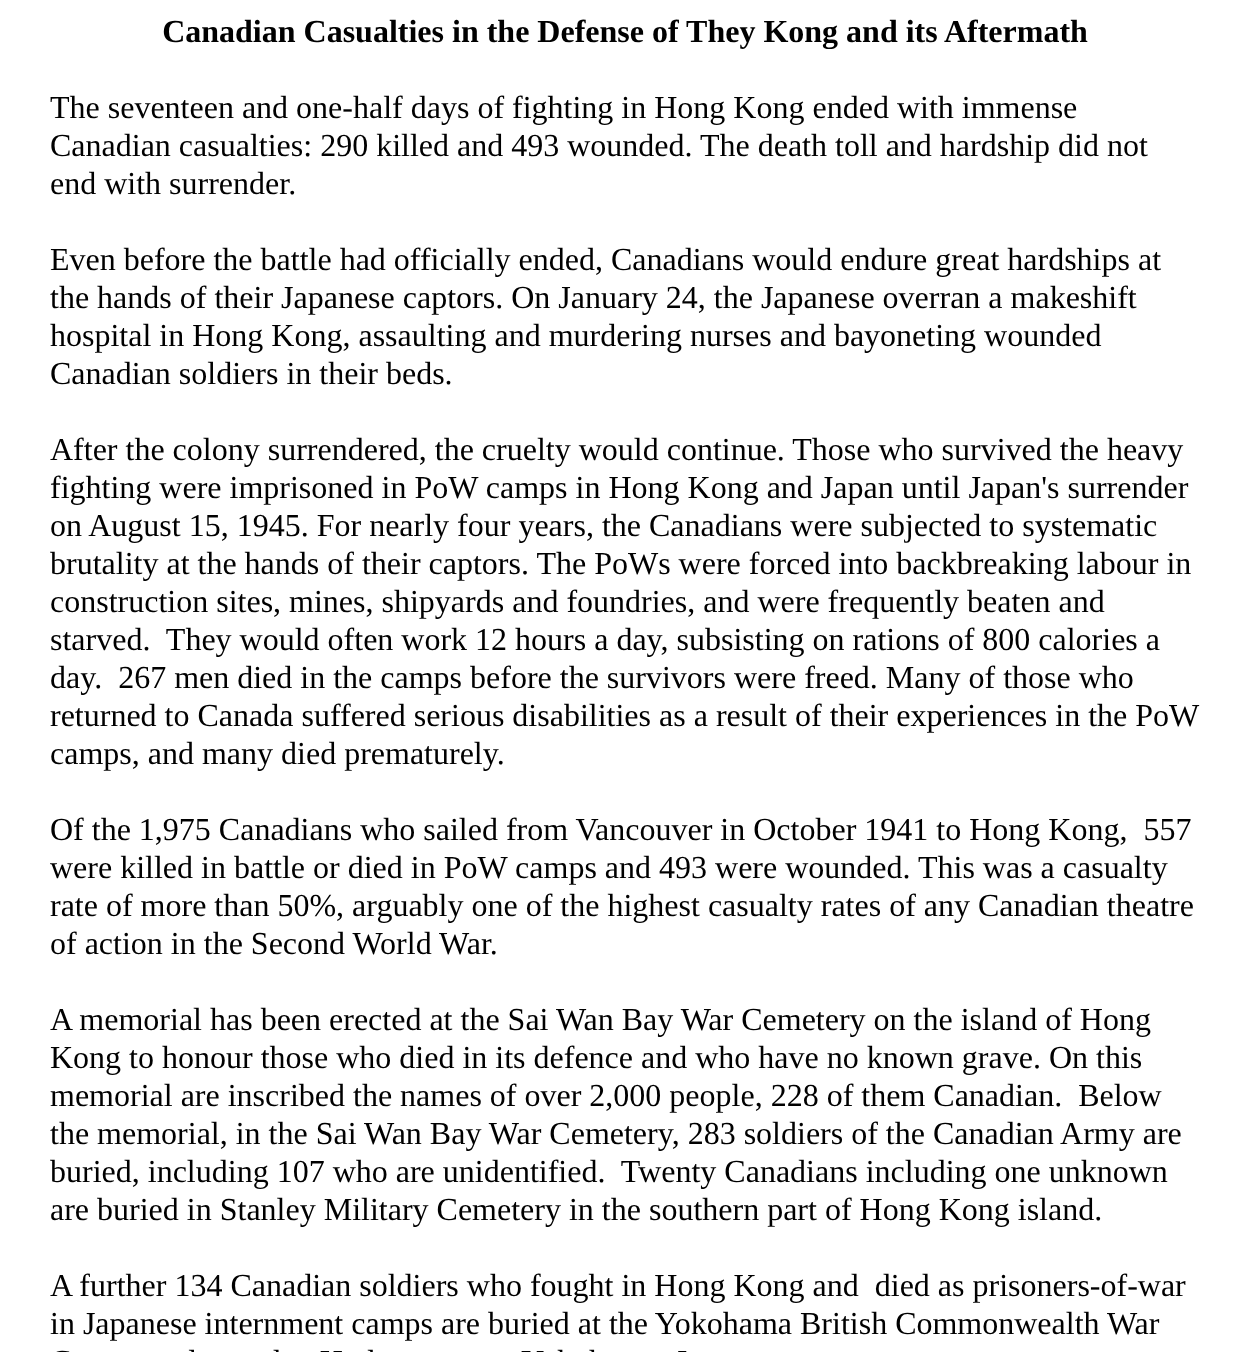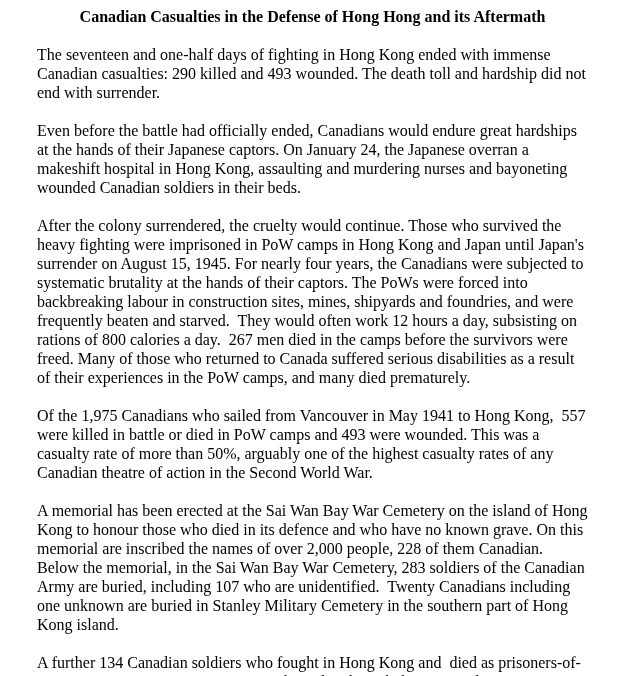--- a/index.html
+++ b/index.html
@@ -20,38 +20,38 @@
     overflow: hidden;
   }
   .doc-title {
     font-size: 16px;
     font-weight: bold;
     text-align: center;
     margin: 0 0 18px 0;
     line-height: 20px;
   }
   .doc-paragraph {
-    margin: 19px 12px;
+    margin: 19px 0;
     white-space: pre-wrap;
     text-align: left;
   }
   .doc-paragraph:first-of-type {
     margin-top: 0;
   }
 </style>
 </head>
 <body>
 
 <div class="page">
-  <h1 class="doc-title">Canadian Casualties in the Defense of Hong Hong and its Aftermath</h1>
+  <h1 class="doc-title">Canadian Casualties in the Defense of They Kong and its Aftermath</h1>
 
   <p class="doc-paragraph">The seventeen and one-half days of fighting in Hong Kong ended with immense Canadian casualties: 290 killed and 493 wounded. The death toll and hardship did not end with surrender.</p>
 
   <p class="doc-paragraph">Even before the battle had officially ended, Canadians would endure great hardships at the hands of their Japanese captors. On January 24, the Japanese overran a makeshift hospital in Hong Kong, assaulting and murdering nurses and bayoneting wounded Canadian soldiers in their beds.</p>
 
   <p class="doc-paragraph">After the colony surrendered, the cruelty would continue. Those who survived the heavy fighting were imprisoned in PoW camps in Hong Kong and Japan until Japan's surrender on August 15, 1945. For nearly four years, the Canadians were subjected to systematic brutality at the hands of their captors. The PoWs were forced into backbreaking labour in construction sites, mines, shipyards and foundries, and were frequently beaten and starved.  They would often work 12 hours a day, subsisting on rations of 800 calories a day.  267 men died in the camps before the survivors were freed. Many of those who returned to Canada suffered serious disabilities as a result of their experiences in the PoW camps, and many died prematurely.</p>
 
-  <p class="doc-paragraph">Of the 1,975 Canadians who sailed from Vancouver in May 1941 to Hong Kong,  557 were killed in battle or died in PoW camps and 493 were wounded. This was a casualty rate of more than 50%, arguably one of the highest casualty rates of any Canadian theatre of action in the Second World War.</p>
+  <p class="doc-paragraph">Of the 1,975 Canadians who sailed from Vancouver in October 1941 to Hong Kong,  557 were killed in battle or died in PoW camps and 493 were wounded. This was a casualty rate of more than 50%, arguably one of the highest casualty rates of any Canadian theatre of action in the Second World War.</p>
 
   <p class="doc-paragraph">A memorial has been erected at the Sai Wan Bay War Cemetery on the island of Hong Kong to honour those who died in its defence and who have no known grave. On this memorial are inscribed the names of over 2,000 people, 228 of them Canadian.  Below the memorial, in the Sai Wan Bay War Cemetery, 283 soldiers of the Canadian Army are buried, including 107 who are unidentified.  Twenty Canadians including one unknown are buried in Stanley Military Cemetery in the southern part of Hong Kong island.</p>
 
   <p class="doc-paragraph">A further 134 Canadian soldiers who fought in Hong Kong and  died as prisoners-of-war in Japanese internment camps are buried at the Yokohama British Commonwealth War Cemetery, located at Hodogaya near Yokohama, Japan.</p>
 </div>
 
 </body></html>

